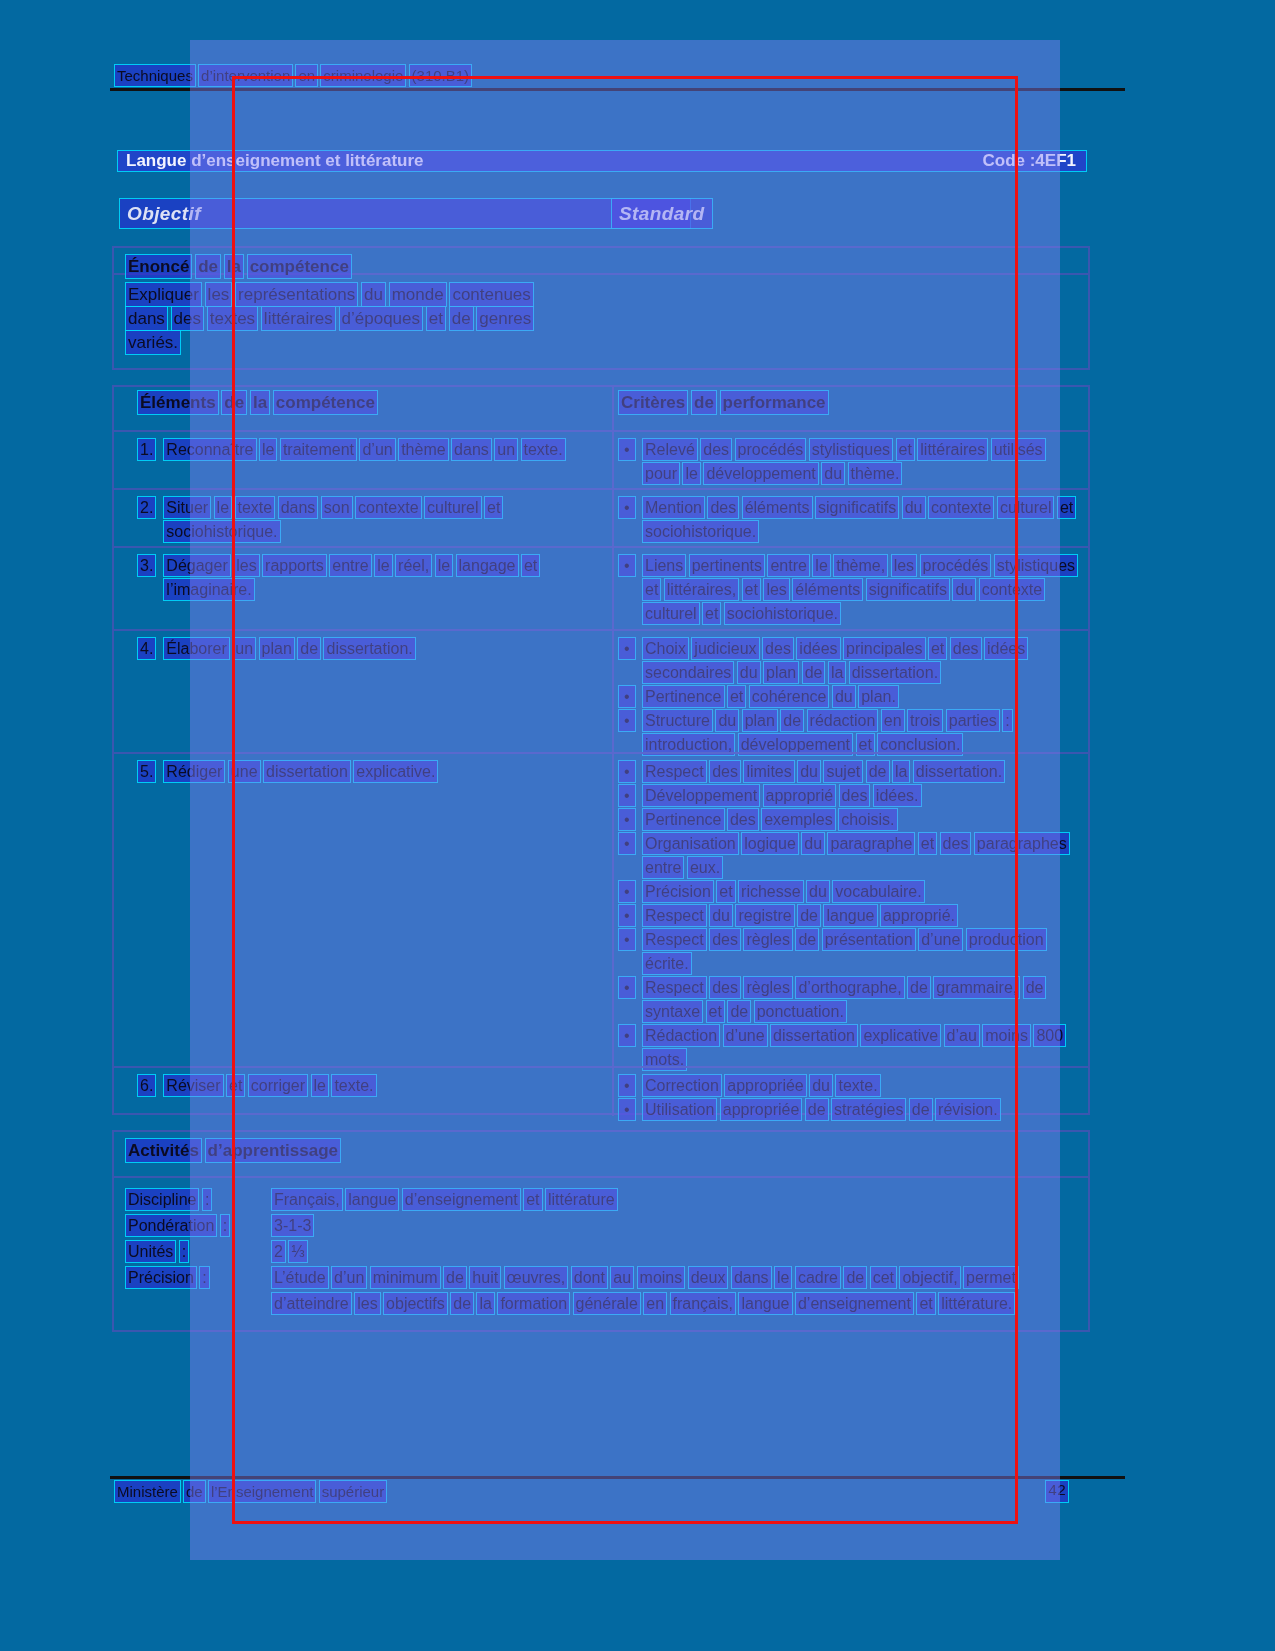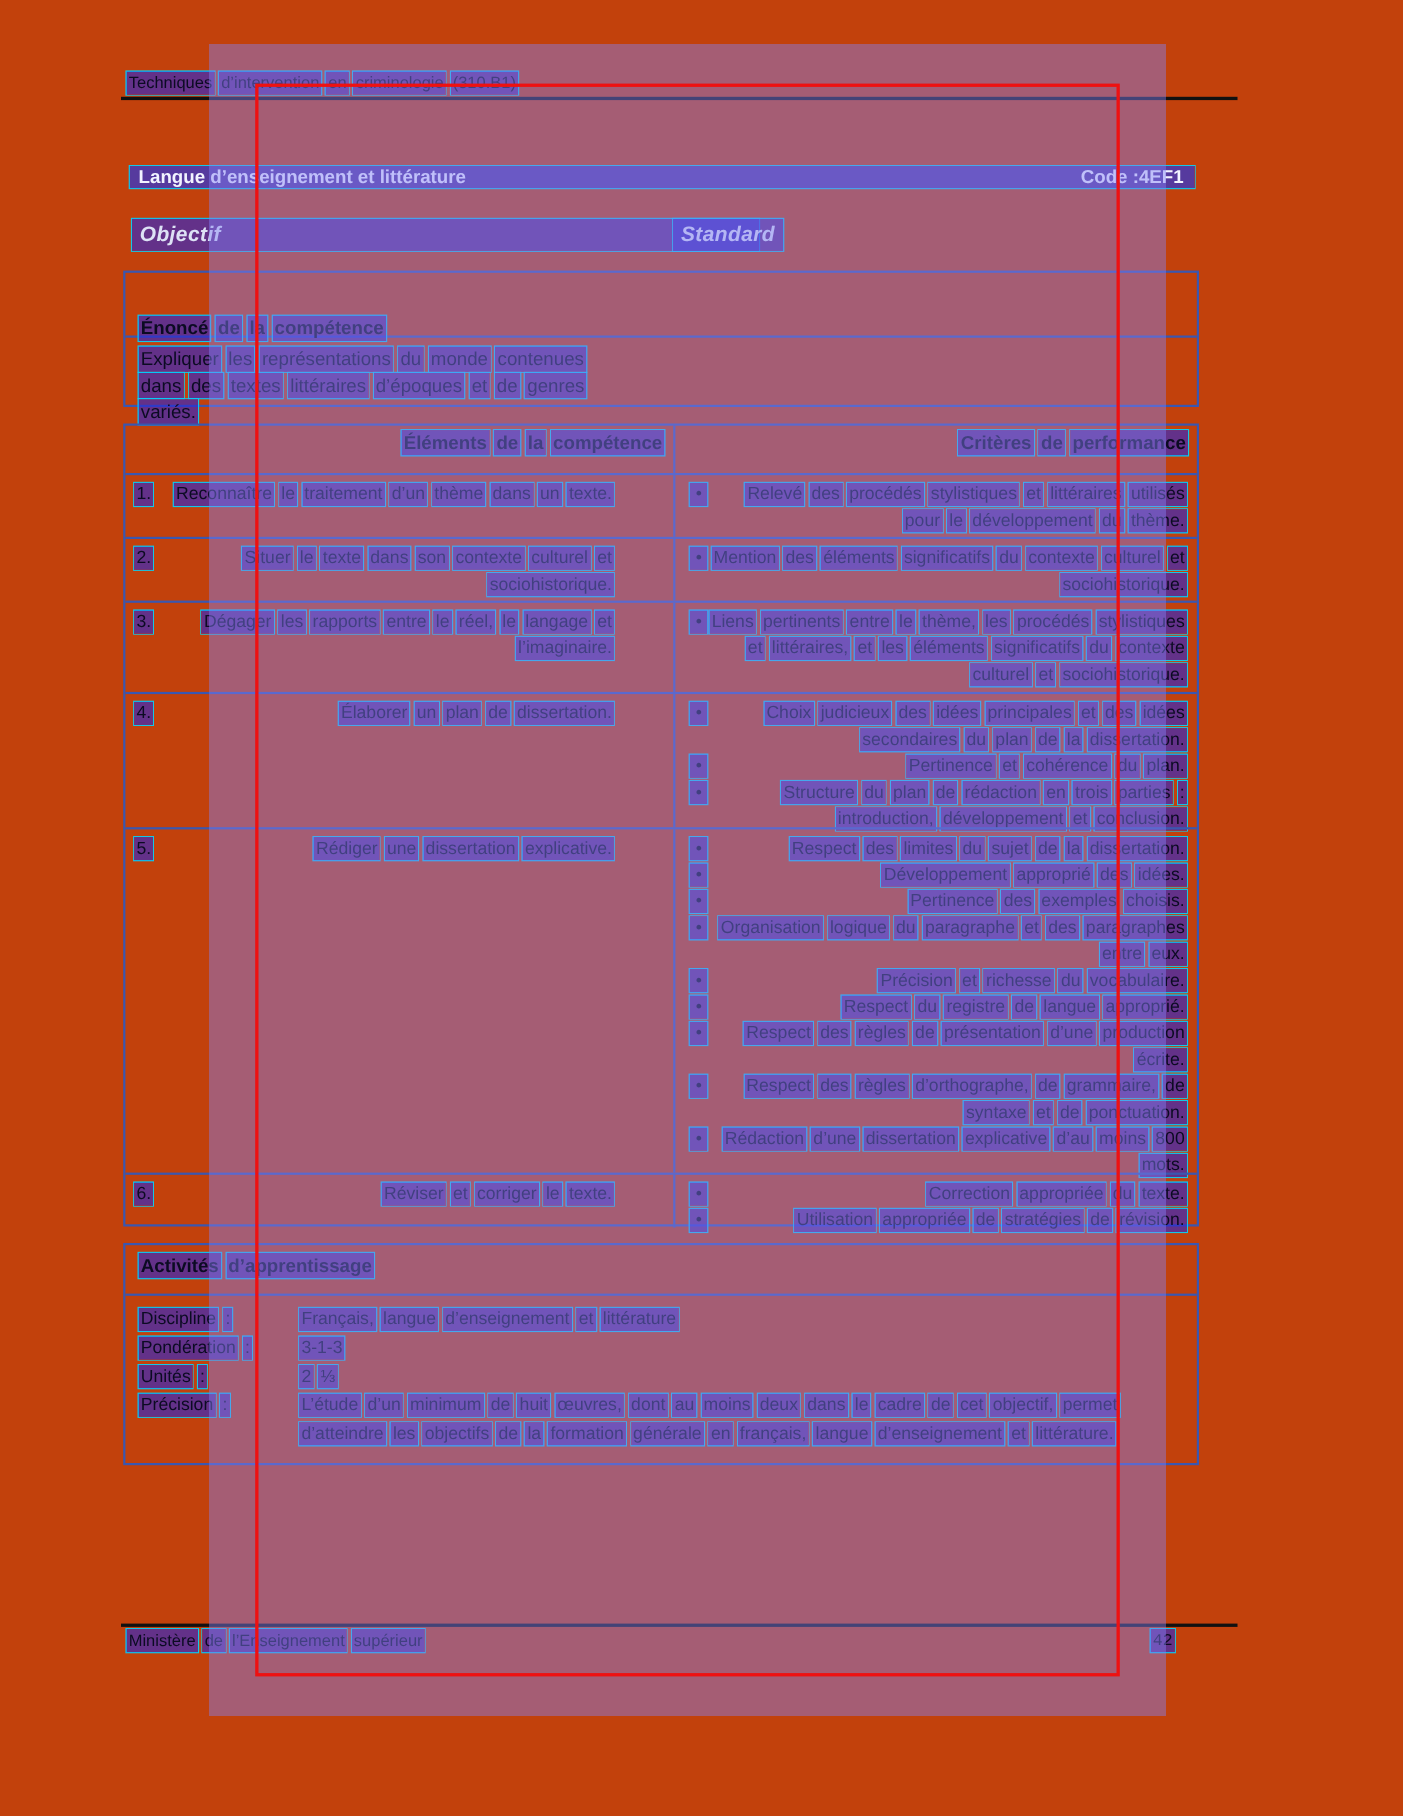--- a/index.html
+++ b/index.html
@@ -6,21 +6,21 @@
     --overlay-fill: rgba(130,128,245,0.45);
     --word-hl: rgba(40,40,215,0.62);
     --word-border: rgba(0,215,255,0.9);
     --table-border: #3a57b0;
     --red-annotation: #ee1111;
     --bar-fill: rgba(45,55,215,0.72);
     --rule-color: #111111;
   }
   html,body{margin:0;padding:0;}
   .page{
-    position:relative; width:1275px; height:1651px; background:#c2410c;
+    position:relative; width:1275px; height:1651px; background:#0369a1;
     font-family:"Liberation Sans", sans-serif; color:#0b0b22; overflow:hidden;
   }
   
   .w{
     background:var(--word-hl);
     box-shadow:0 0 0 1px var(--word-border);
     padding:2px 2px;
   }
   
   .course-header{position:absolute; left:115px; top:67px; font-size:15px;}
@@ -50,30 +50,30 @@
   }
   .col-head-objectif{left:120px; width:570px;text-align:right;}
   .col-head-standard{left:612px; width:100px;}
 
   
   .box{position:absolute; left:112px; width:978px; border:2px solid var(--table-border); box-sizing:border-box; background:transparent;}
   .box-heading{font-weight:bold; font-size:17px; display:inline-block;}
   .head-row{border-bottom:2px solid var(--table-border); box-sizing:border-box; padding:9px 0 0 12px;}
 
   .enonce-box{top:246px; height:124px;}
-  .enonce-box .head-row{height:27px;margin-top:32px;}
+  .enonce-box .head-row{height:27px;}
   .enonce-text{width:450px; margin:8px 0 0 12px; font-size:17px; line-height:24px;}
 
   
   .comp-table{top:385px; height:730px; display:flex; flex-direction:column;}
   .comp-table .row{display:flex; box-sizing:border-box; flex:none;}
   .comp-table .row + .row{border-top:2px solid var(--table-border);}
   .header-row{height:43px;}
   .rh1{height:58px;}.rh2{height:58px;}.rh3{height:83px;}.rh4{height:123px;}.rh5{height:314px;}.rh6{height:50px;}
-  .cell{box-sizing:border-box; padding:6px 8px 0 8px; overflow:visible;text-align:right;}
+  .cell{box-sizing:border-box; padding:6px 8px 0 24px; overflow:visible;}
   .cell.left{width:500px; border-right:2px solid var(--table-border); flex:none;}
   .cell.right{flex:1; padding-left:5px;}
   .item{display:flex; font-size:16px; line-height:24px;}
   .num{flex:none; margin-right:9px;}
   .item-text{flex:1; max-width:410px;}
   .crit{display:flex; font-size:16px; line-height:24px;}
   .bullet{flex:none; width:24px;}
   .bullet::before{
     content:"\2022";
     background:var(--word-hl);

